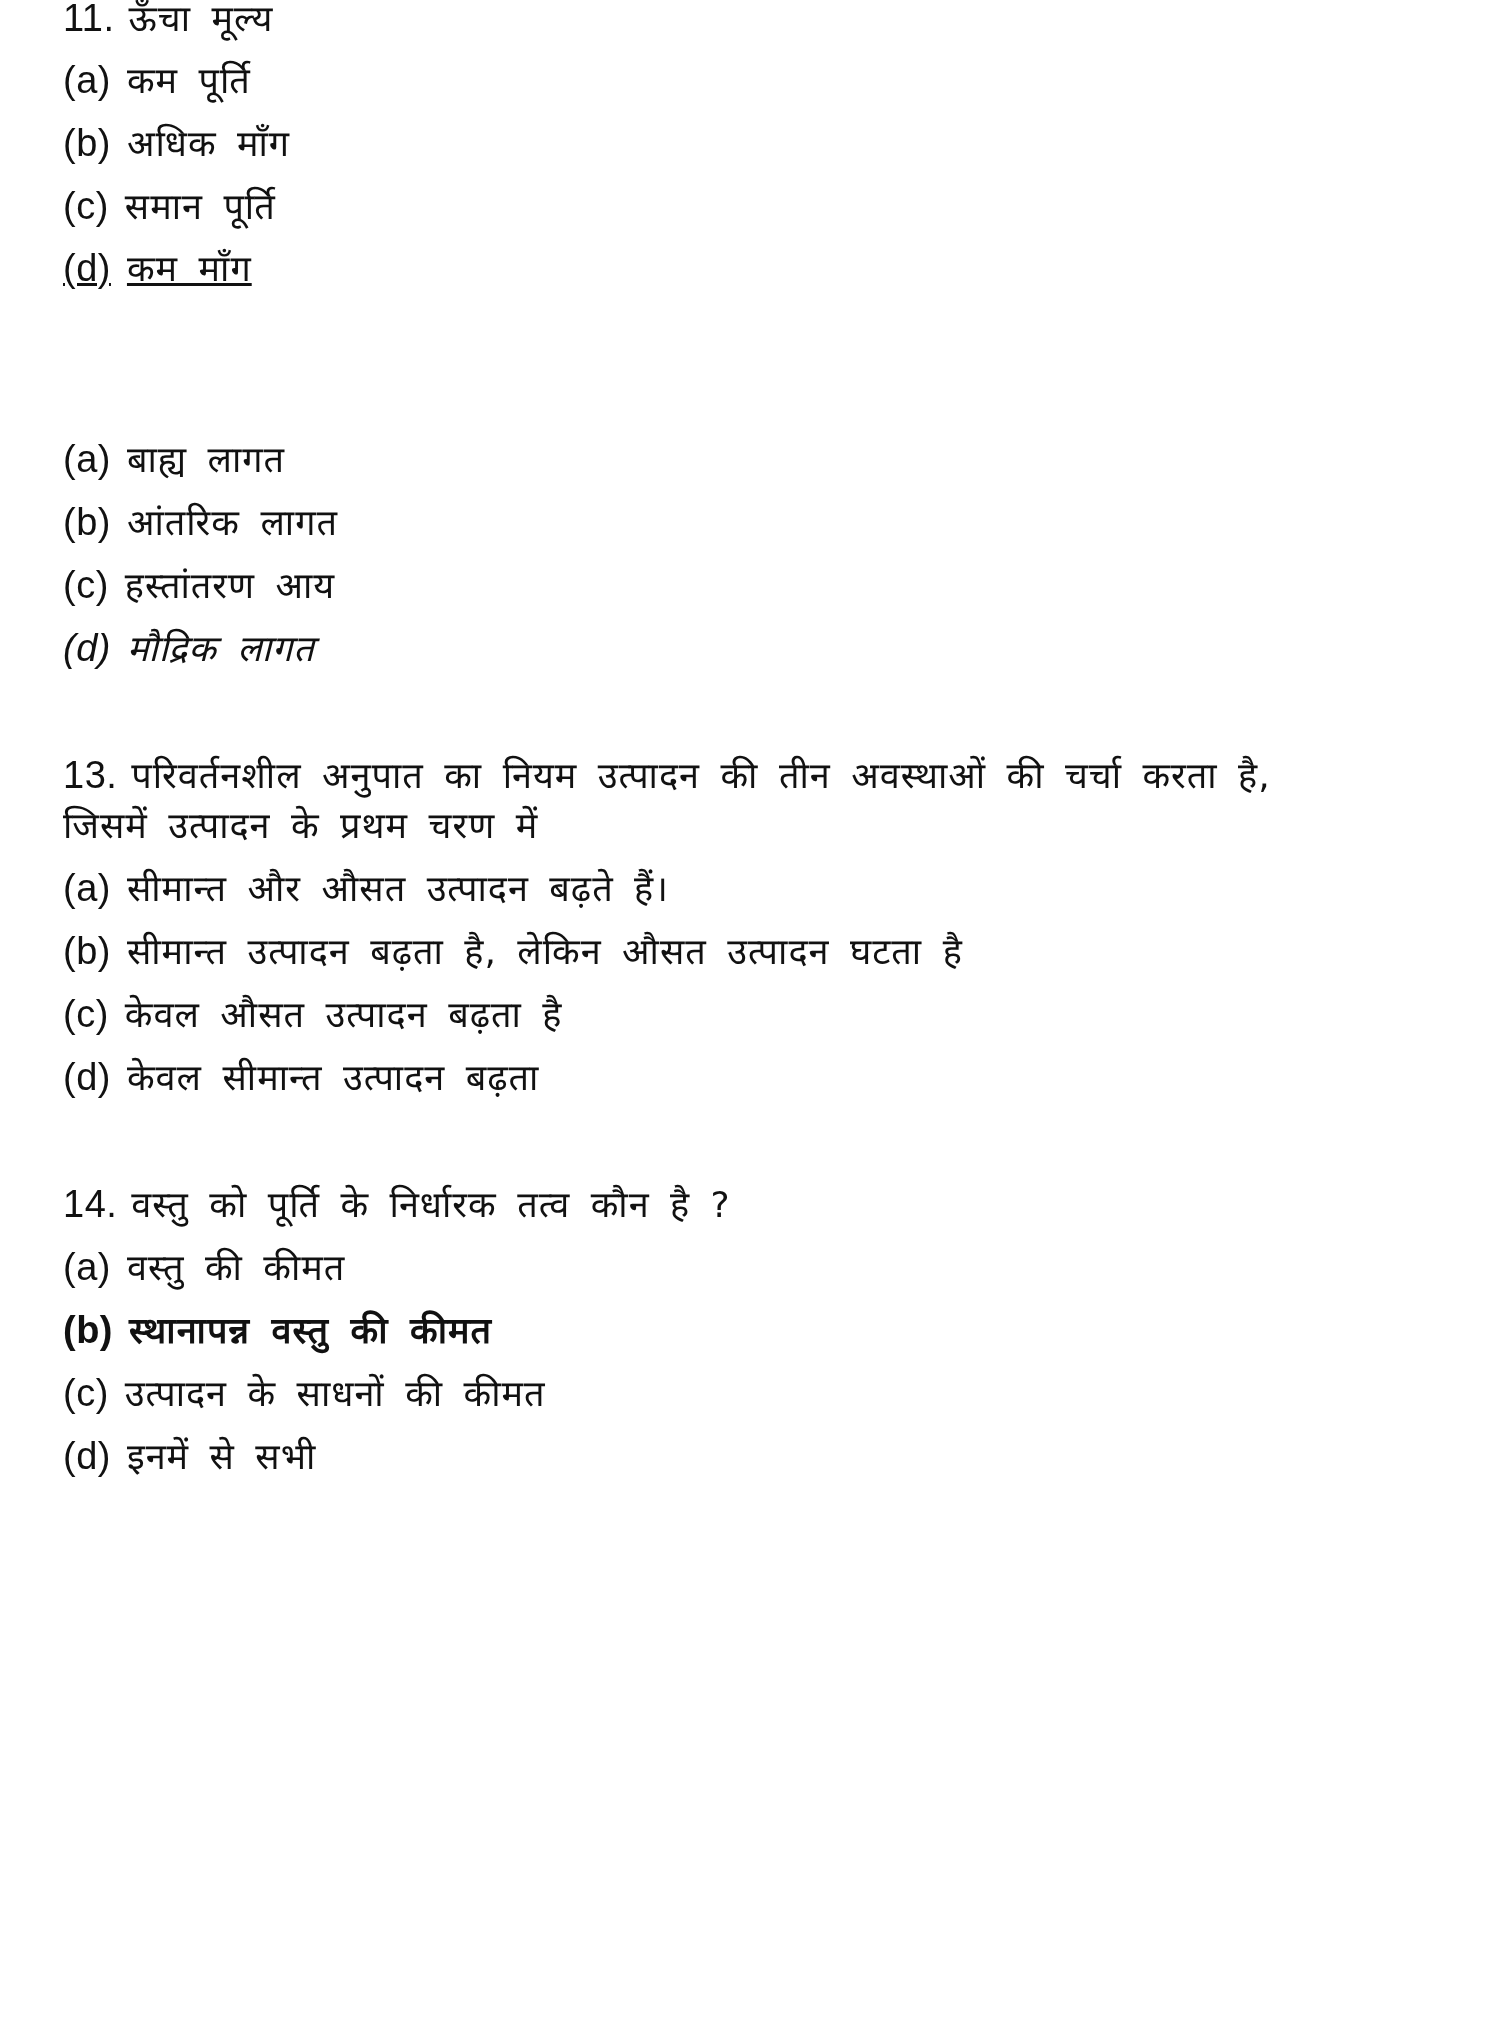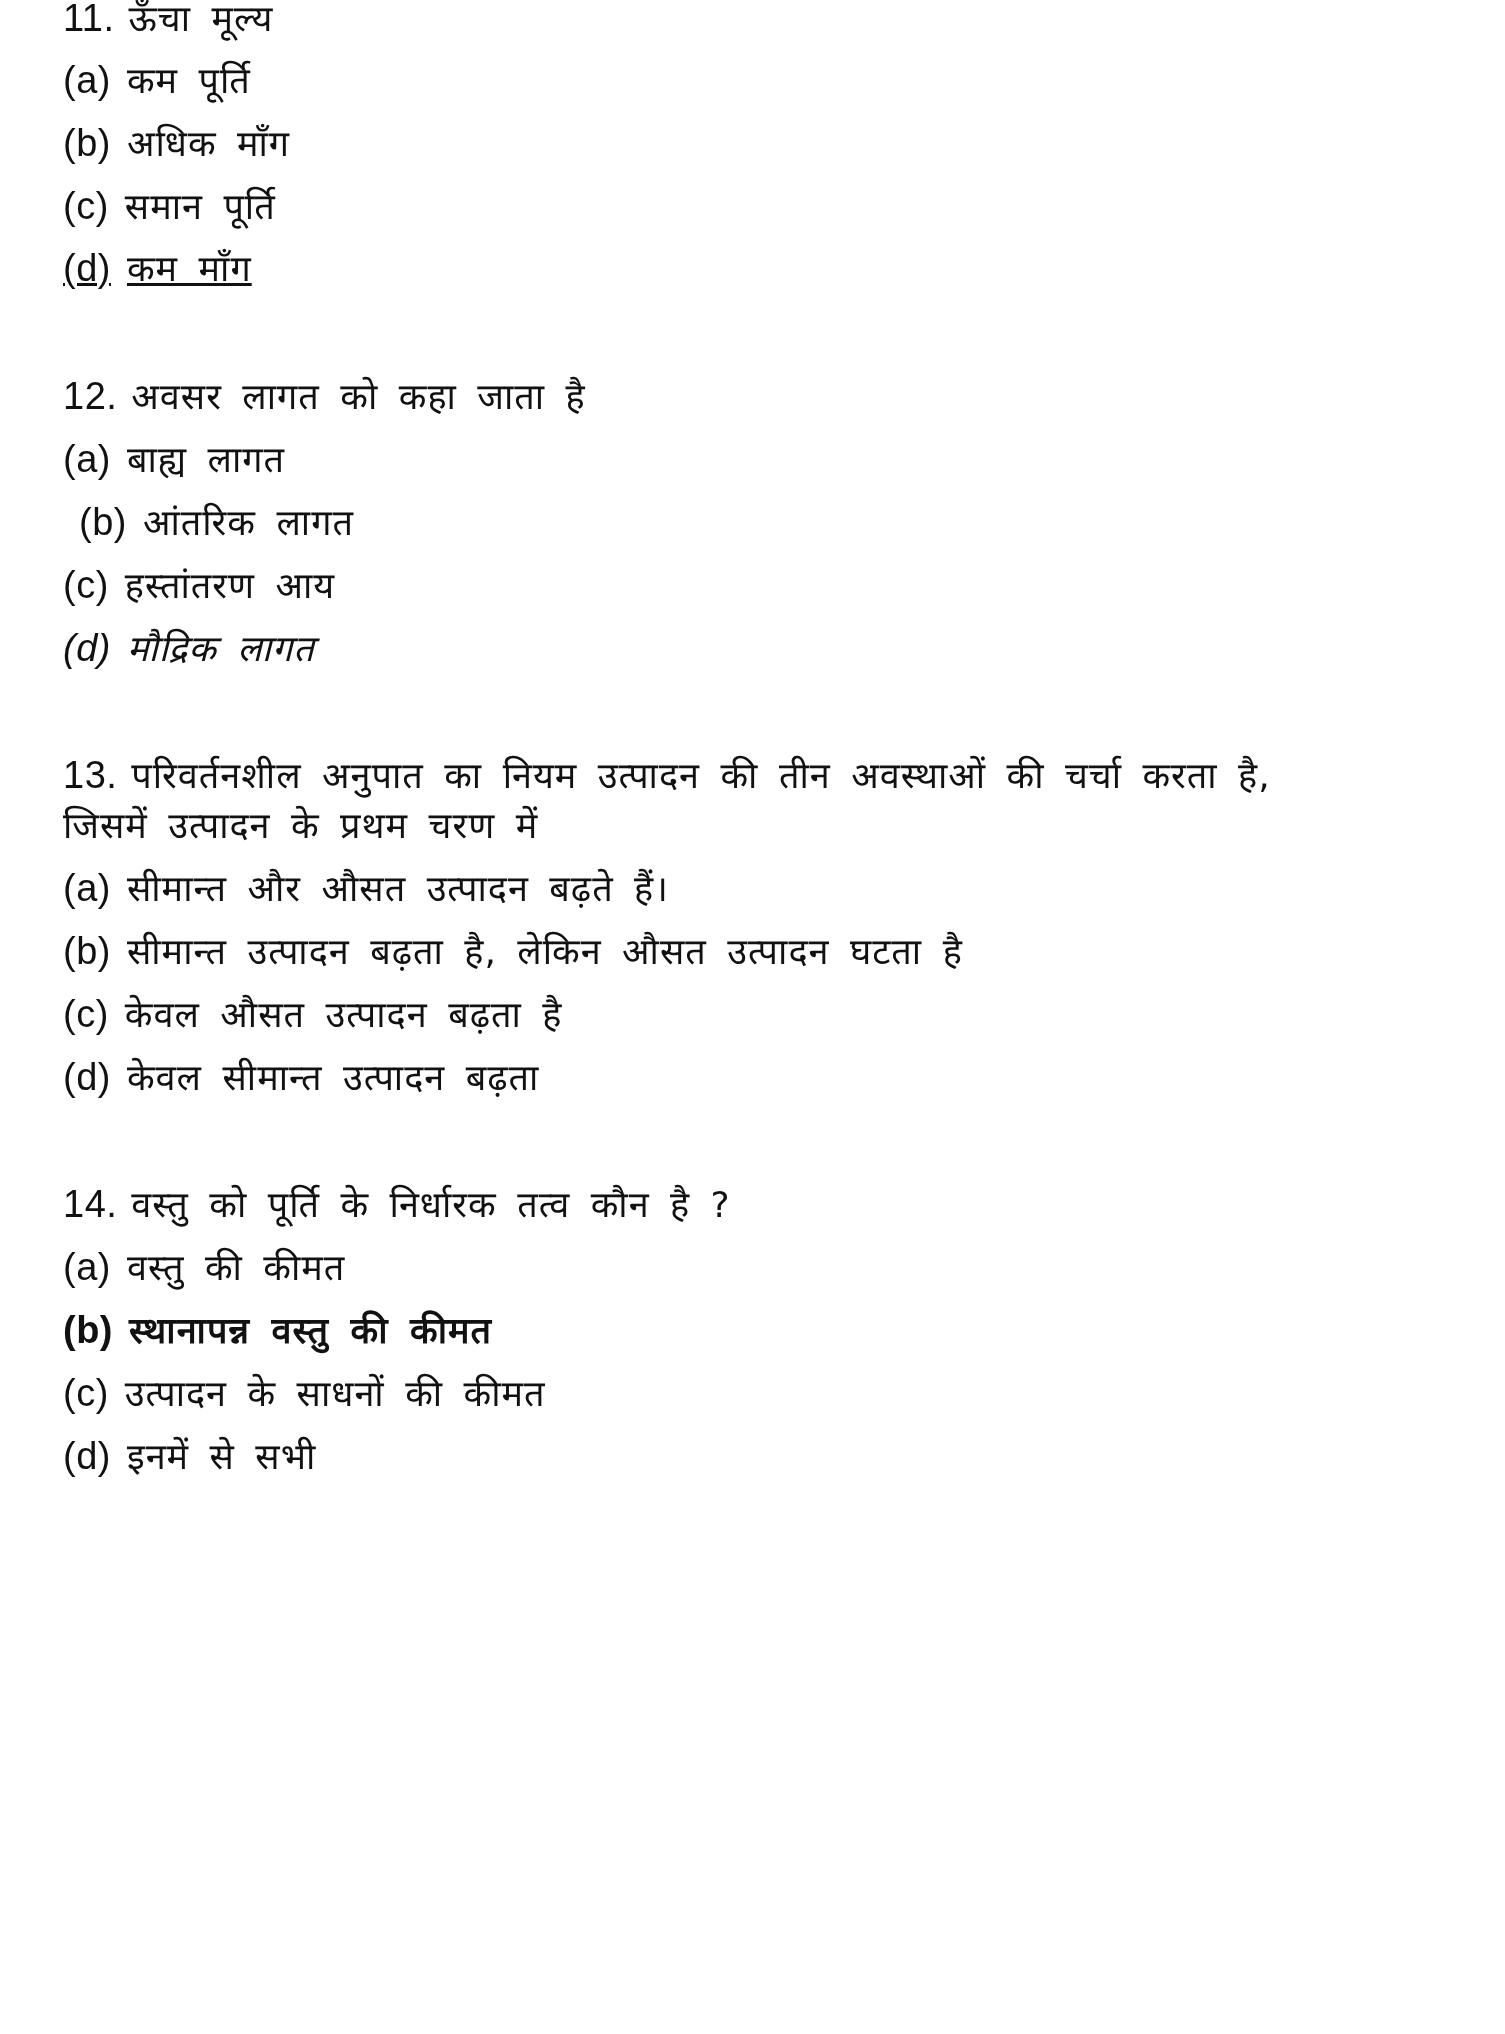--- a/index.html
+++ b/index.html
@@ -52,27 +52,24 @@
   <div class="line" style="top:121px;">
     <span class="label">(b)</span><span>अधिक माँग</span>
   </div>
   <div class="line" style="top:184px;text-align:center;">
     <span class="label">(c)</span><span>समान पूर्ति</span>
   </div>
   <div class="line" style="top:246px;text-decoration:underline;">
     <span class="label">(d)</span><span>कम माँग</span>
   </div>
 
-  <div class="line" style="top:374px;">
-    <span class="num">12.</span><span>अवसर लागत को कहा जाता है</span>
-  </div>
   <div class="line" style="top:437px;">
     <span class="label">(a)</span><span>बाह्य लागत</span>
   </div>
-  <div class="line" style="top:500px;margin-left:16px;">
+  <div class="line" style="top:500px;">
     <span class="label">(b)</span><span>आंतरिक लागत</span>
   </div>
   <div class="line" style="top:563px;">
     <span class="label">(c)</span><span>हस्तांतरण आय</span>
   </div>
   <div class="line" style="top:626px;font-style:italic;">
     <span class="label">(d)</span><span>मौद्रिक लागत</span>
   </div>
 
   <div class="line" style="top:753px;">

